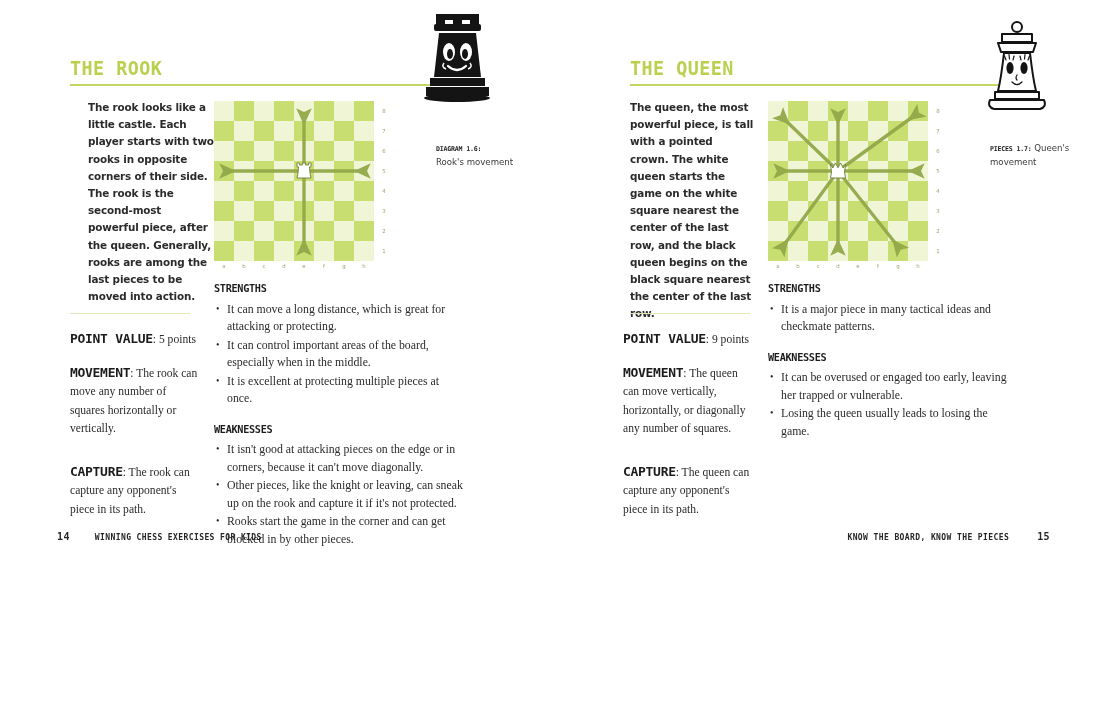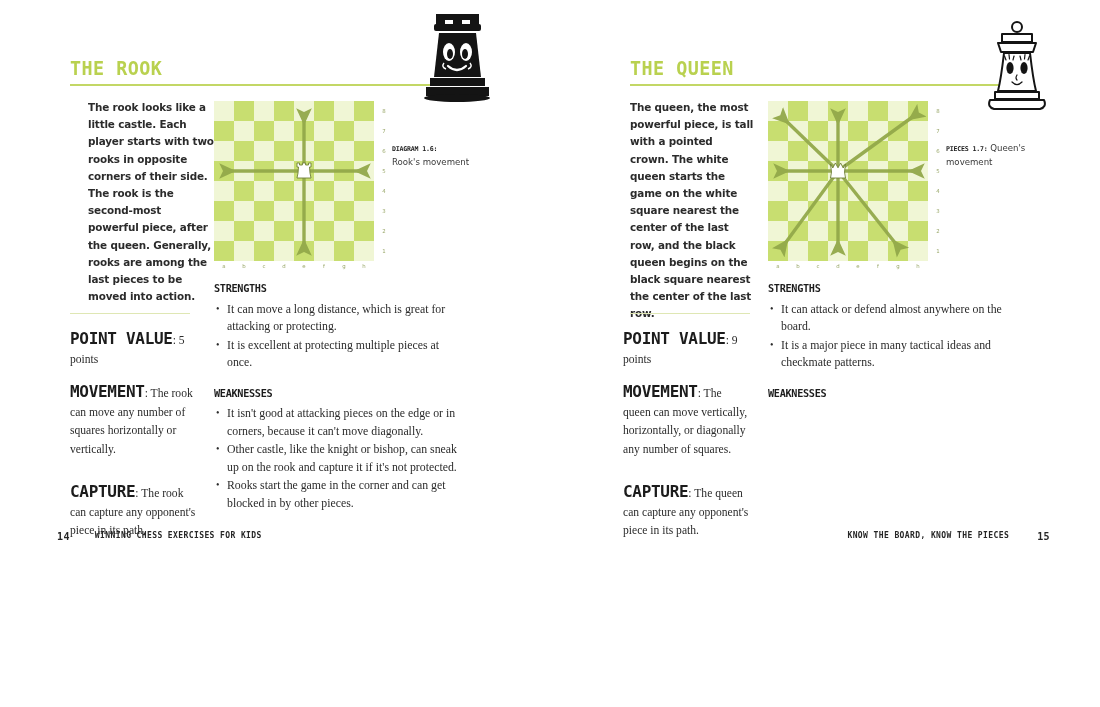--- a/index.html
+++ b/index.html
@@ -68,21 +68,21 @@
     font-family: "Liberation Serif", serif;
     font-size: 11.6px;
     line-height: 18.5px;
     color: #2b2b2b;
   }
   .stat-block p { margin: 0 0 14px 0; }
   .stat-block p:last-child { margin-bottom: 0; margin-top: 24px; }
   .lbl {
     font-family: "DejaVu Sans Mono", monospace;
     font-weight: bold;
-    font-size: 16px;
+    font-size: 13px;
     letter-spacing: -0.3px;
     color: #1c1c1c;
   }
 
   
   .sw-block {
     position: absolute;
     font-family: "Liberation Serif", serif;
     font-size: 11.8px;
     line-height: 17.5px;
@@ -161,20 +161,21 @@
     text-align: center;
   }
 
   .diagram-caption {
     position: absolute;
     font-family: "DejaVu Sans", sans-serif;
     font-size: 8.6px;
     line-height: 12.5px;
     color: #3a3a3a;
     width: 96px;
+    margin-left: 44px;
   }
   .diagram-caption .dnum {
     font-family: "DejaVu Sans Mono", monospace;
     font-weight: bold;
     font-size: 6.6px;
     letter-spacing: -0.2px;
     color: #1c1c1c;
   }
 
   
@@ -183,21 +184,21 @@
   
   .footer {
     position: absolute;
     bottom: 36px;
     font-family: "DejaVu Sans Mono", monospace;
     font-weight: bold;
     font-size: 8px;
     letter-spacing: 0.4px;
     color: #262626;
     display: flex;
-    align-items: flex-start;
+    align-items: flex-end;
   }
   .folio { font-size: 10px; }
 </style>
 </head>
 <body>
 
 <div class="spread">
 
   <div class="page">
 
@@ -347,26 +348,27 @@
 
     <div class="diagram-caption" style="left:392px; top:142px;">
       <span class="dnum">DIAGRAM 1.6:</span><br>
       <span>Rook's movement</span>
     </div>
 
     <div class="sw-block" style="left:214px; top:280px; width:250px;">
       <span class="sw-title">STRENGTHS</span>
       <ul class="sw-list">
         <li>It can move a long distance, which is great for attacking or protecting.</li>
+        <li>It can control important areas of the board, especially when in the middle.</li>
         <li>It is excellent at protecting multiple pieces at once.</li>
       </ul>
       <span class="sw-title">WEAKNESSES</span>
       <ul class="sw-list">
         <li>It isn't good at attacking pieces on the edge or in corners, because it can't move diagonally.</li>
-        <li>Other castle, like the knight or bishop, can sneak up on the rook and capture it if it's not protected.</li>
+        <li>Other pieces, like the knight or leaving, can sneak up on the rook and capture it if it's not protected.</li>
         <li>Rooks start the game in the corner and can get blocked in by other pieces.</li>
       </ul>
     </div>
 
     <div class="footer" style="left:57px;">
       <span class="folio">14</span>
       <span style="width:25px;"></span>
       <span>WINNING CHESS EXERCISES FOR KIDS</span>
     </div>
   </div>
@@ -525,24 +527,27 @@
     </div>
 
     <div class="diagram-caption" style="left:396px; top:142px; width:100px;">
       <span class="dnum">PIECES 1.7:</span>
       <span>Queen's movement</span>
     </div>
 
     <div class="sw-block" style="left:218px; top:280px; width:248px;">
       <span class="sw-title">STRENGTHS</span>
       <ul class="sw-list">
-        <li>It can attack or defend almost anywhere on the board.</li>
         <li>It is a major piece in many tactical ideas and checkmate patterns.</li>
       </ul>
       <span class="sw-title">WEAKNESSES</span>
+      <ul class="sw-list">
+        <li>It can be overused or engaged too early, leaving her trapped or vulnerable.</li>
+        <li>Losing the queen usually leads to losing the game.</li>
+      </ul>
     </div>
 
     <div class="footer" style="right:50px;">
       <span>KNOW THE BOARD, KNOW THE PIECES</span>
       <span style="width:28px;"></span>
       <span class="folio">15</span>
     </div>
   </div>
 </div>
 

